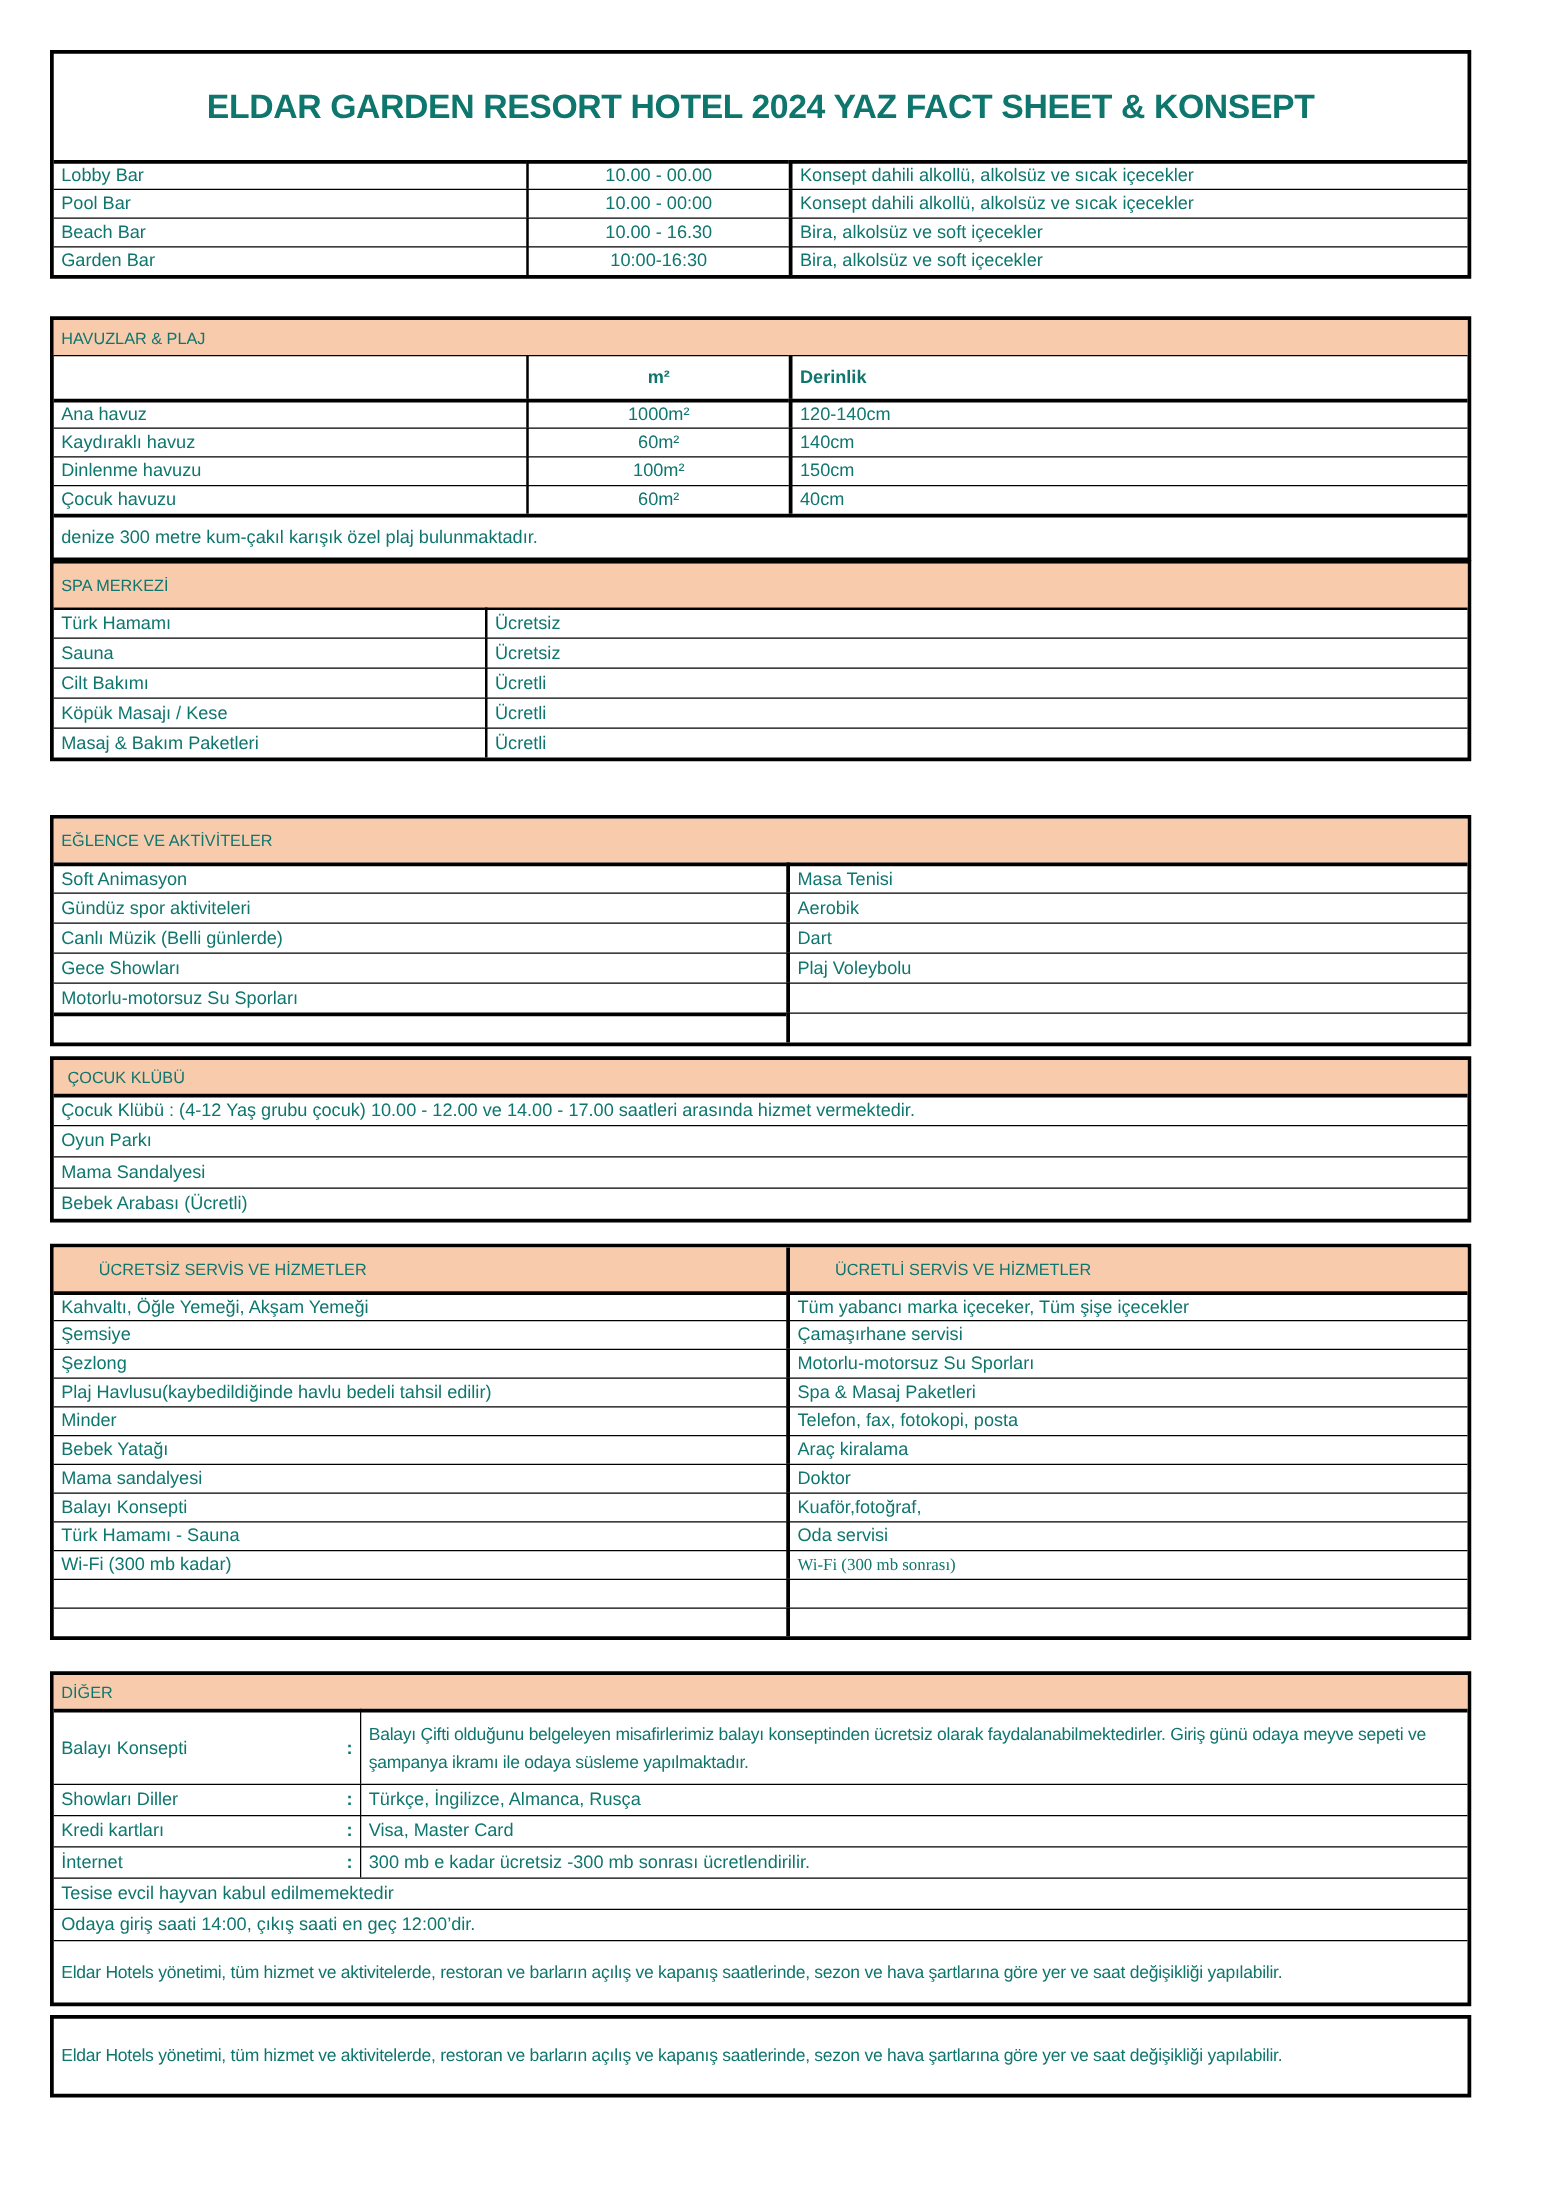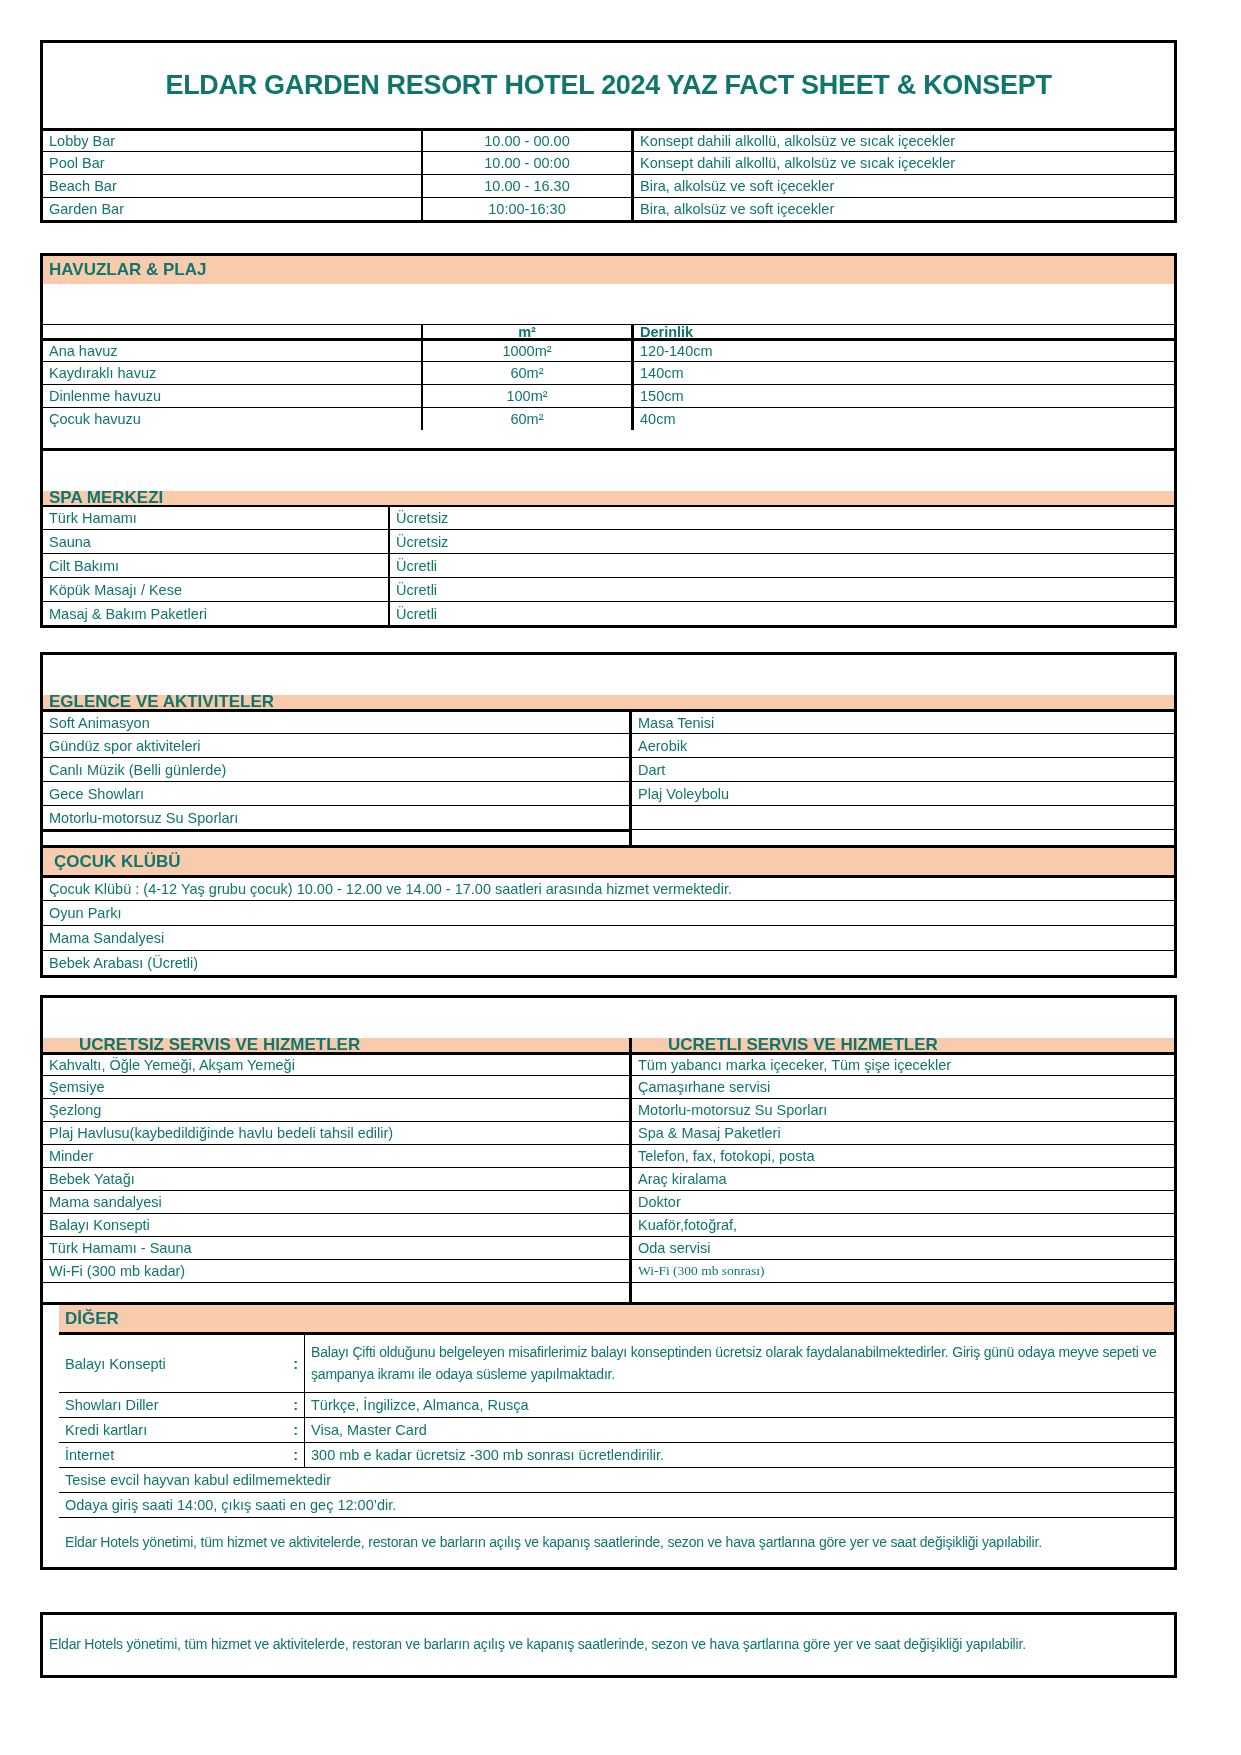--- a/index.html
+++ b/index.html
@@ -7,28 +7,28 @@
         font-family:"Liberation Sans",sans-serif;color:#0f766e;font-size:14.5px;}
   .tbl{position:absolute;left:40px;width:1137px;border:3px solid #000;background:#fff;box-sizing:border-box;}
   .row{display:flex;}
   .c{box-sizing:border-box;border-top:1px solid #000;padding:0 6px;display:flex;align-items:center;
      overflow:hidden;white-space:nowrap;}
   .row:first-child > .c{border-top:none;}
   .c + .c{border-left:2px solid #000;}
   .tk > .c{border-top-width:3px;}
   .tk2 > .c{border-top-width:2px;}
   .bt3{border-top-width:3px !important;}
-  .hdr > .c{font-weight:bold;font-size:17px;}
+  .hdr > .c{font-weight:normal;font-size:13px;}
   .full{flex:1;}
   .b{font-weight:bold;}
   .wrap{white-space:normal;line-height:1.55;}
   .serif{font-family:"Liberation Serif",serif;font-size:13.5px;}
   
   .r23 > .c{height:23px;} .r24 > .c{height:24px;} .r25 > .c{height:25px;}
-  .r26 > .c{height:14px;margin-top:40px;} .r27 > .c{height:27px;} .r28 > .c{height:28px;}
+  .r26 > .c{height:35px;} .r27 > .c{height:27px;} .r28 > .c{height:28px;}
   .r50 > .c{height:50px;} .r60 > .c{height:60px;}
   .rtitle > .c{height:85px;}
   
   .cols3 .c1{width:378px;} .cols3 .c2{width:210px;justify-content:center;}
   .cols3 .c3{flex:1;border-left-width:3px;}
   .spa .c1{width:345px;} .spa .c2{flex:1;}
   .two .c1{width:586px;} .two .c2{flex:1;border-left-width:3px;}
   .oth .c1{width:245px;justify-content:space-between;} .oth .c2{flex:1;border-left-width:1px;}
   .title-cell{justify-content:center;font-weight:bold;font-size:27px;letter-spacing:-0.3px;}
   .small-hdr{font-size:16.5px;padding-left:36px;}
@@ -221,21 +221,21 @@
     <div class="row r23">
       <div class="c c1"></div>
       <div class="c c2"></div>
     </div>
     <div class="row r23">
       <div class="c c1"></div>
       <div class="c c2"></div>
     </div>
   </div>
 
-  <div class="tbl oth" style="top:1302px;padding-left:16px;">
+  <div class="tbl oth" style="top:1337px;">
     <div class="row r27 hdr">
       <div class="c full hdr-bg" style="background: rgb(248, 203, 173);">DİĞER</div>
     </div>
     <div class="row r60 tk">
       <div class="c c1">
         <span>Balayı Konsepti</span>
         <span class="b">:</span>
       </div>
       <div class="c c2 wrap note-txt">Balayı Çifti olduğunu belgeleyen misafirlerimiz balayı konseptinden ücretsiz olarak faydalanabilmektedirler. Giriş günü odaya meyve sepeti ve şampanya ikramı ile odaya süsleme yapılmaktadır.</div>
     </div>

